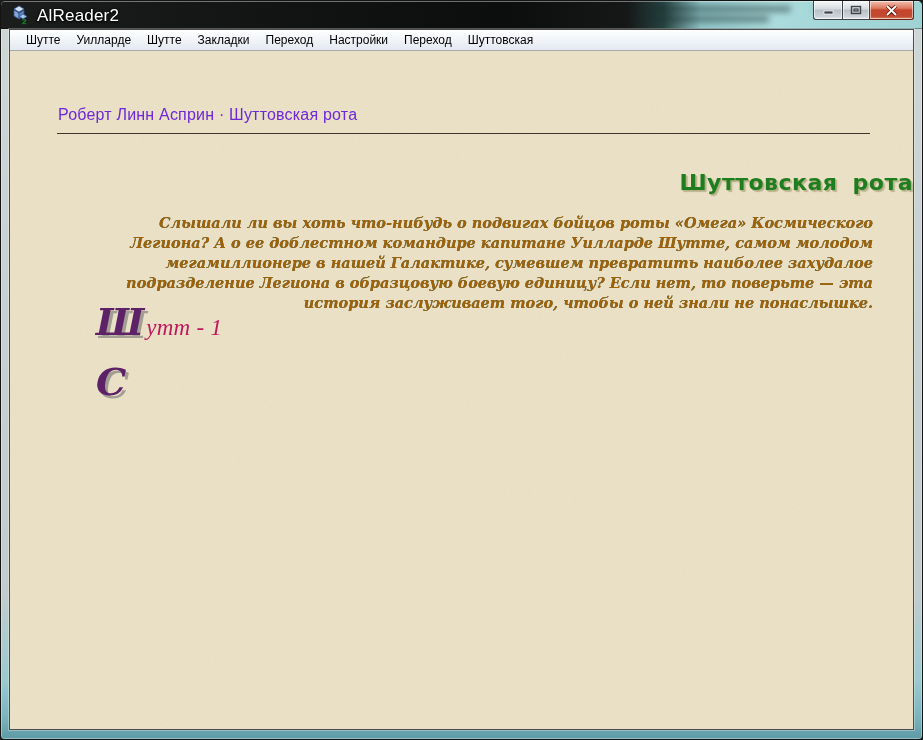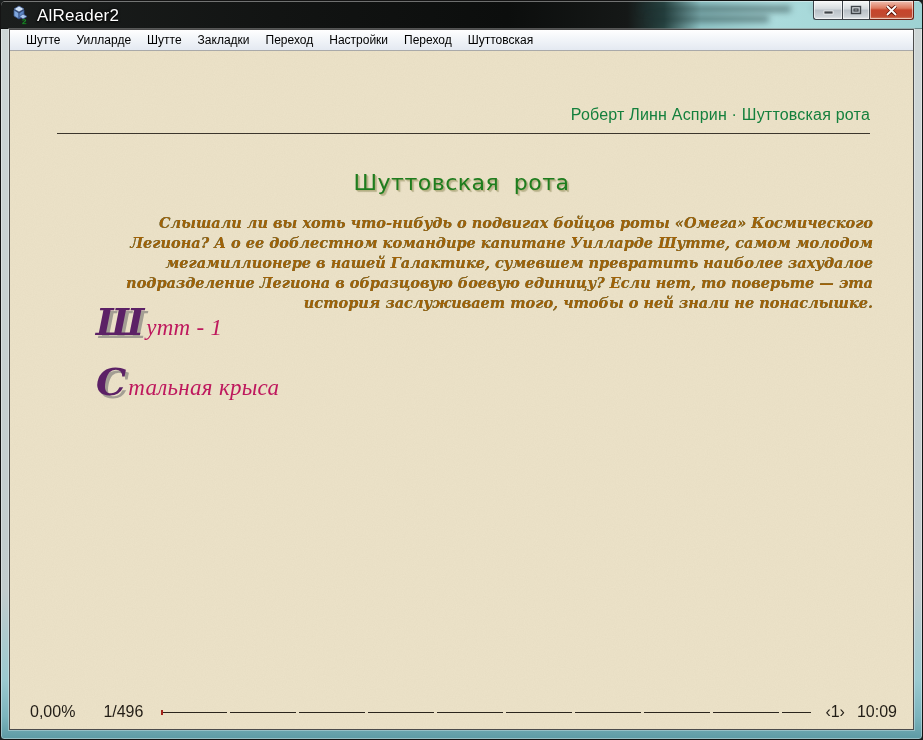--- a/index.html
+++ b/index.html
@@ -52,27 +52,27 @@
     height:21px;flex:0 0 21px;display:flex;align-items:center;
     background:linear-gradient(180deg,#ffffff 0%,#f2f5f9 45%,#e4e9f1 100%);
     border-bottom:1px solid #a9a9a9;
     font-size:12px;color:#000;padding-left:8px;
   }
   .menu-item{padding:2px 8px;cursor:default;}
   
   .paper{position:relative;flex:1;background:#ede3c9;overflow:hidden;}
   .paper-noise{position:absolute;inset:0;width:100%;height:100%;pointer-events:none;}
   .book-header{
-    position:absolute;top:55px;left:48px;right:43px;text-align:right;
-    font-size:16px;color:#15803d;letter-spacing:.2px;
+    position:absolute;top:55px;left:48px;right:43px;
+    font-size:16px;color:#6d28d9;letter-spacing:.2px;
   }
   .header-rule{position:absolute;top:82px;left:47px;right:43px;height:1px;background:#3c362c;}
   .book-title{
-    position:absolute;top:119px;left:0;right:0;text-align:center;
-    font-family:"DejaVu Sans",sans-serif;font-weight:normal;font-size:22px;
+    position:absolute;top:119px;left:0;right:0;text-align:right;
+    font-family:"DejaVu Sans",sans-serif;font-weight:bold;font-size:22px;
     color:#1e7d1e;word-spacing:7px;letter-spacing:.5px;
     text-shadow:1px 1px 0 #b5b083,2px 2px 1px rgba(150,145,100,.55);
   }
   .annotation{
     position:absolute;top:162px;left:112px;right:40px;text-align:right;
     font-family:"DejaVu Serif",serif;font-style:italic;font-weight:bold;
     font-size:14.5px;line-height:20px;color:#a16207;
     text-shadow:0 0 0 #2f7078;
   }
   .section-line{position:absolute;left:86px;display:flex;align-items:baseline;}
@@ -170,29 +170,18 @@
       <div class="book-title">Шуттовская рота</div>
 
       <div class="annotation">Слышали ли вы хоть что-нибудь о подвигах бойцов роты «Омега» Космического Легиона? А о ее доблестном командире капитане Уилларде Шутте, самом молодом мегамиллионере в нашей Галактике, сумевшем превратить наиболее захудалое подразделение Легиона в образцовую боевую единицу? Если нет, то поверьте — эта история заслуживает того, чтобы о ней знали не понаслышке.</div>
 
       <div class="section-line sec0">
         <span class="dropcap">Ш</span>
           <span class="section-rest">утт - 1</span>
       </div>
       <div class="section-line sec1">
         <span class="dropcap">С</span>
-          <span class="section-rest">тальная крыса</span>
       </div>
 
-      <div class="statusbar">
-        <span class="sb-percent">0,00%</span>
-        <span class="sb-pages">1/496</span>
-        <div class="sb-ruler">
-          <div class="line"></div>
-          <div class="tick"></div>
-        </div>
-        <span class="sb-chapter">‹1›</span>
-        <span class="sb-clock">10:09</span>
-      </div>
     </div>
 
   </div>
 </div>
 
 </body></html>

